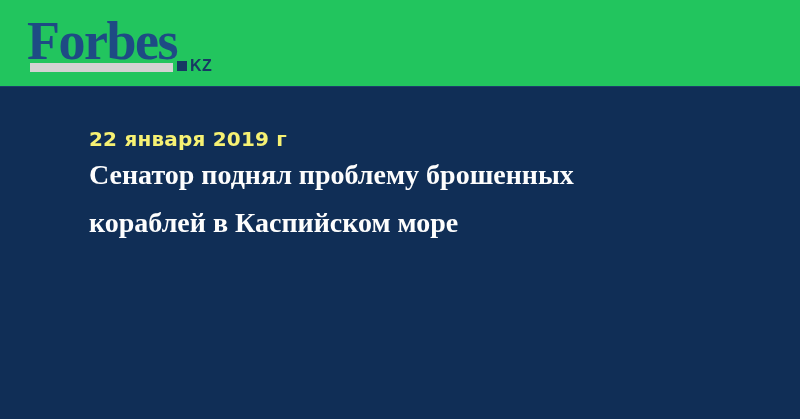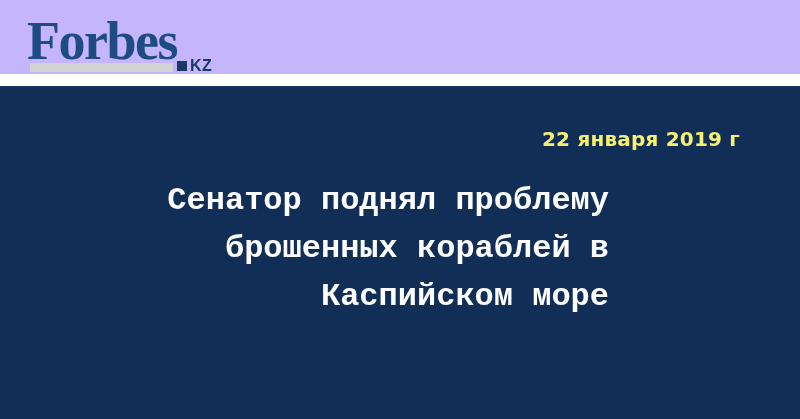--- a/index.html
+++ b/index.html
@@ -20,22 +20,22 @@
     height: 419px;
     background: #ffffff;
   }
 
   
   .header-band {
     position: absolute;
     left: 0;
     top: 0;
     width: 800px;
-    height: 74px;
-    background: #c4b5fd;
+    height: 86px;
+    background: #22c55e;
     text-decoration: underline;
   }
 
   .logo {
     position: absolute;
     left: 27px;
     top: 14px;
     width: 200px;
     height: 62px;
   }
@@ -86,21 +86,20 @@
   
   .hero {
     position: absolute;
     left: 0;
     top: 86px;
     width: 800px;
     height: 333px;
     background: #102e56;
     box-sizing: border-box;
     border-top: 1px solid #1b3f6b;
-    text-align: right;
   }
 
   .hero-inner {
     position: absolute;
     left: 89px;
     top: 0;
     right: 60px;
   }
 
   .hero-date {
@@ -108,24 +107,23 @@
     font-family: "DejaVu Sans", sans-serif;
     font-weight: bold;
     font-size: 20px;
     line-height: 24px;
     letter-spacing: 0.2px;
     color: #f6f173;
     white-space: nowrap;
   }
 
   .hero-title {
-    margin-top: 26px;
-    font-family: Liberation Mono, monospace;
+    font-family: Liberation Serif, serif;
     font-weight: bold;
-    font-size: 32px;
+    font-size: 28px;
     line-height: 48px;
     letter-spacing: 0px;
     color: #fdfdfd;
     max-width: 520px;
   }
 </style>
 </head>
 <body>
 
 <div class="page">

